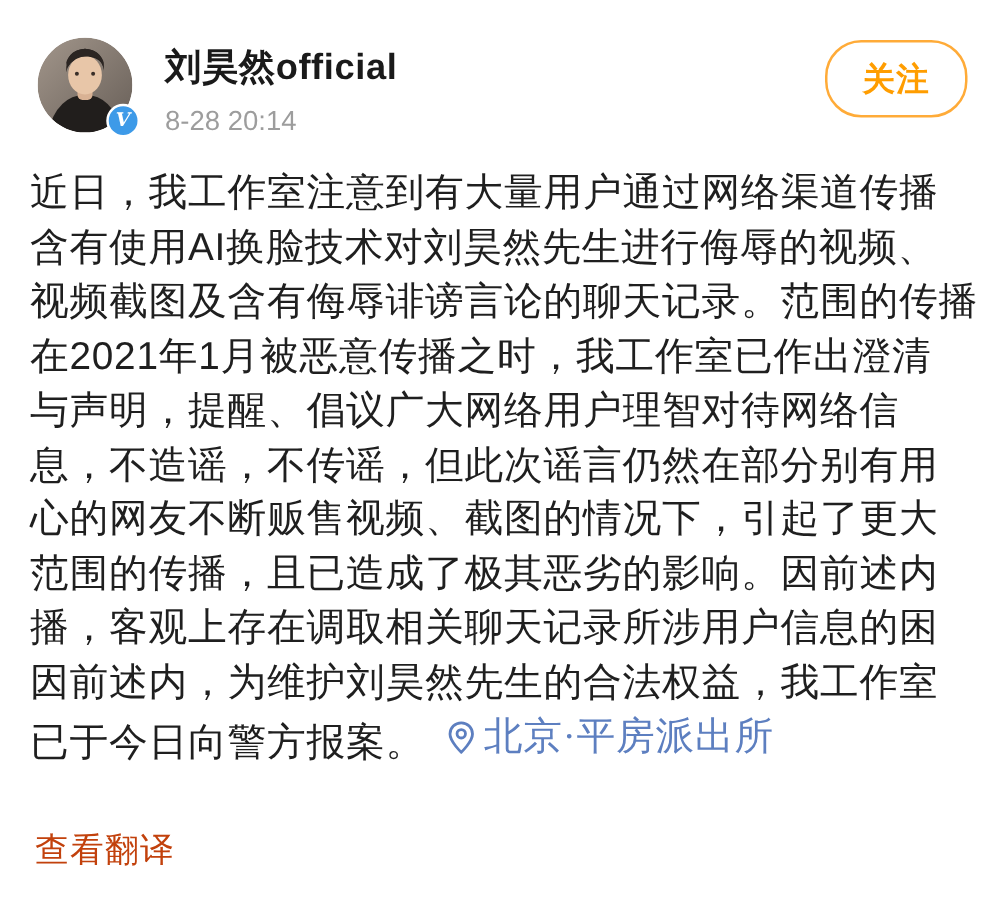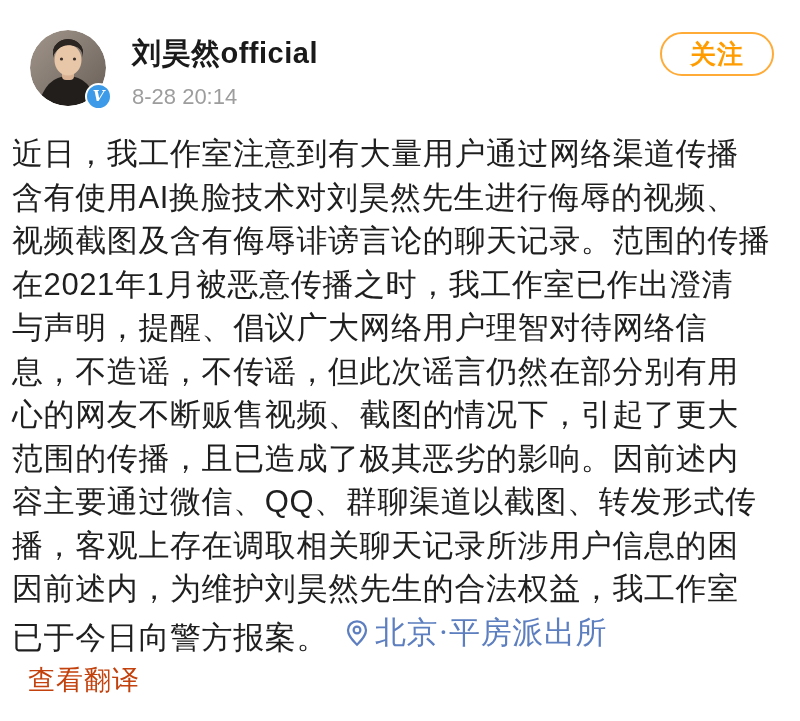--- a/index.html
+++ b/index.html
@@ -23,32 +23,32 @@
     background: #3d9ae8; border: 2.5px solid #ffffff;
     color: #fff; font-weight: bold; font-style: italic;
     font-size: 15px; line-height: 22px; text-align: center;
     font-family: "DejaVu Serif", "Liberation Serif", serif;
   }
   .id-block { position: absolute; left: 102px; top: 4px; }
   .username { font-size: 29px; font-weight: 700; color: #1a1a1a; letter-spacing: 0.5px; }
   .timestamp { margin-top: 10px; font-size: 22px; color: #9d9d9d; }
   .follow {
     position: absolute; right: 0; top: 2px;
-    width: 114px; height: 44px;
+    width: 114px; height: 62px;
     background: #ffffff;
     border: 2px solid #ffab38;
     border-radius: 29px;
     color: #ff9d00; font-size: 26px; font-weight: 600;
     font-family: inherit;
     cursor: pointer;
     letter-spacing: 1px;
   }
 
   
-  .body { position: absolute; top: 132px; left: 12px; right: 24px; }
+  .body { position: absolute; top: 132px; left: 24px; right: 24px; }
   .line { font-size: 31px; line-height: 43.5px; color: #1f1f1f; letter-spacing: 0.6px; white-space: nowrap; }
   .loc {
     color: #5d7fc0; text-decoration: none; cursor: pointer;
     display: inline-flex; align-items: center; margin-left: 14px; font-family: Liberation Serif, serif;
   }
   .loc svg { width: 30px; height: 30px; margin-right: 3px; position: relative; top: 1px; }
 
   
   .translate {
     position: absolute; left: 28px; top: 662px;
@@ -95,21 +95,20 @@
 
   <div class="body">
     <div class="line">近日，我工作室注意到有大量用户通过网络渠道传播</div>
     <div class="line">含有使用AI换脸技术对刘昊然先生进行侮辱的视频、</div>
     <div class="line">视频截图及含有侮辱诽谤言论的聊天记录。范围的传播</div>
     <div class="line">在2021年1月被恶意传播之时，我工作室已作出澄清</div>
     <div class="line">与声明，提醒、倡议广大网络用户理智对待网络信</div>
     <div class="line">息，不造谣，不传谣，但此次谣言仍然在部分别有用</div>
     <div class="line">心的网友不断贩售视频、截图的情况下，引起了更大</div>
     <div class="line">范围的传播，且已造成了极其恶劣的影响。因前述内</div>
-    <div class="line">容主要通过微信、QQ、群聊渠道以截图、转发形式传</div>
     <div class="line">播，客观上存在调取相关聊天记录所涉用户信息的困</div>
     <div class="line">因前述内，为维护刘昊然先生的合法权益，我工作室</div>
     <div class="line">
       <span>已于今日向警方报案。</span><a class="loc">
           <svg viewBox="0 0 24 24" fill="none" stroke="#5d7fc0" stroke-width="1.8">
             <path d="M12 2.6 a7.2 7.2 0 0 0 -7.2 7.2 c0 4.9 7.2 11.6 7.2 11.6 s7.2 -6.7 7.2 -11.6 A7.2 7.2 0 0 0 12 2.6 Z"></path>
             <circle cx="12" cy="9.6" r="2.7"></circle>
           </svg>
           <span>北京·平房派出所</span>
         </a>

